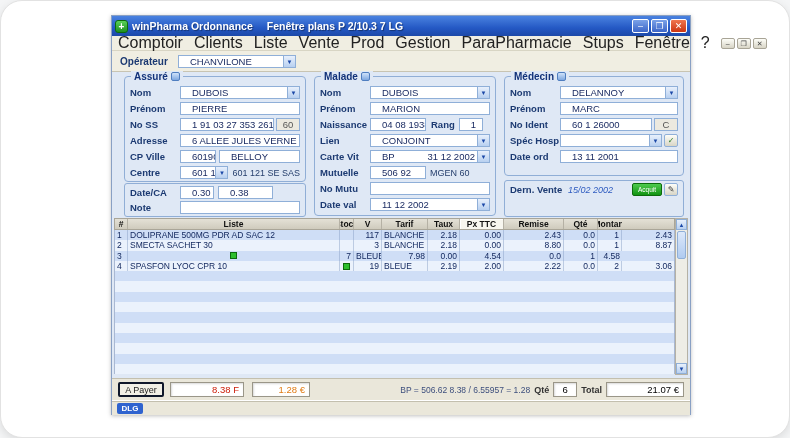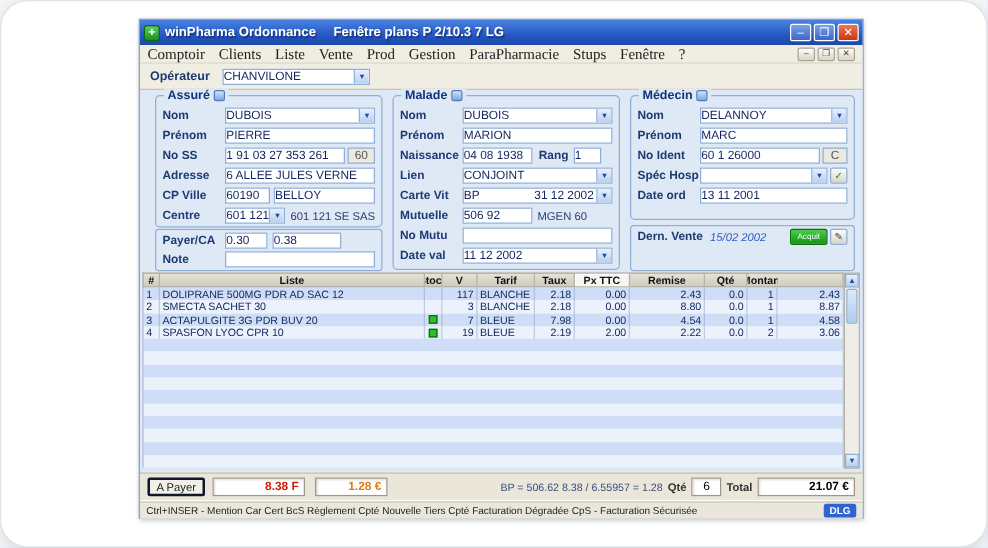--- a/index.html
+++ b/index.html
@@ -18,31 +18,31 @@
               border:1px solid #0c6b0c; color:#fff; font-size:10px; line-height:11px; text-align:center; font-weight:bold; margin-right:4px;}
   .title   { font-size:10.5px; font-weight:bold; white-space:nowrap; text-shadow:1px 1px 1px rgba(0,0,0,.4);}
   .subtitle{ font-size:10.5px; font-weight:bold; margin-left:14px; white-space:nowrap; text-shadow:1px 1px 1px rgba(0,0,0,.4);}
   .winbtns { margin-left:auto; display:flex; gap:2px; }
   .wbtn { width:17px; height:14px; border:1px solid #fff; border-radius:2px; font-size:9px; line-height:12px;
           text-align:center; color:#fff; background:linear-gradient(#7ba2e8,#3c66c8); cursor:default;}
   .wbtn.close { background:linear-gradient(#f0764f,#cc3511); }
 
   .menubar { position:absolute; left:0; top:20px; width:100%; height:15px; background:#f0eee2;
              border-bottom:1px solid #d8d5c4; display:flex; align-items:center; padding:0 6px; }
-  .mitem { font-size:12px; color:#222; margin-right:11px; white-space:nowrap;font-family:Liberation Serif, serif; }
+  .mitem { font-size:16px; color:#222; margin-right:11px; white-space:nowrap; }
   .mdibtns { margin-left:auto; display:flex; gap:2px; }
   .mdib { width:14px; height:11px; background:linear-gradient(#fdfdf8,#d8d5c6); border:1px solid #a8a496;
           border-radius:2px; font-size:7px; line-height:10px; text-align:center; color:#444; }
 
   .oprow { position:absolute; left:0; top:35px; width:100%; height:21px; background:#f0eee2;
            border-bottom:1px solid #c8c4b2; display:flex; align-items:center; padding:0 8px; }
   .oplabel { font-size:10px; font-weight:bold; color:#1c3a72; width:58px; }
 
   .inp { height:13px; border:1px solid #8fafd8; background:#fff; font-size:9.5px; color:#15265e;
-         padding:0 0; display:flex; align-items:center; white-space:nowrap; overflow:hidden; }
+         padding:0 11px; display:flex; align-items:center; white-space:nowrap; overflow:hidden; }
   .combo { position:relative; padding-right:14px; }
   .arr { position:absolute; right:0; top:0; bottom:0; width:12px; background:linear-gradient(#e8f0fc,#b8d0f0);
          border-left:1px solid #8fafd8; color:#1c49a8; font-size:6px; line-height:12px; text-align:center; }
   .gray { background:#ece9df; color:#555; }
 
   .content { position:absolute; left:0; top:56px; width:578px; height:328px; background:#dfe8f5; }
 
   .panel { position:absolute; border:1px solid #90aed6; border-radius:4px; background:#dfe8f5; }
   .legend { position:absolute; top:-6px; left:6px; background:#dfe8f5; padding:0 3px; font-size:10px;
             font-weight:bold; color:#13337a; display:flex; align-items:center; gap:3px; }
@@ -89,21 +89,21 @@
           color:#1c49a8; font-size:6px; line-height:10px; text-align:center; }
   .sthumb { height:28px; margin:1px; background:linear-gradient(#dce8fa,#b0cbf0); border:1px solid #8fafd8; border-radius:2px; }
   .strack { flex:1; }
 
   
   .footer { position:absolute; left:0; top:306px; width:578px; height:22px; background:#eae7da;
             border-top:1px solid #c3bfae; display:flex; align-items:center; padding:0 6px; }
   .fbox { height:15px; border:2px solid #0f172a; background:#f2f0e6; font-size:9px; color:#222;
           display:flex; align-items:center; justify-content:center; padding:0 4px; border-radius:2px;}
   .vbox { height:15px; border:1px solid #9a9688; background:#fff; box-shadow:inset 1px 1px 2px rgba(0,0,0,.15);
-          display:flex; align-items:center; justify-content:flex-end; padding:0 4px; font-size:9.5px; font-weight:bold; }
+          display:flex; align-items:center; justify-content:flex-end; padding:0 4px; font-size:9.5px; font-weight:normal; }
   .red { color:#cc1d08; } .orange { color:#e07b14; }
   .fcenter { flex:1; text-align:right; font-size:8.5px; color:#3d4f7d; white-space:nowrap; }
   .flab { font-size:9px; font-weight:bold; color:#333; margin:0 4px; white-space:nowrap; }
 
   .statusbar { position:absolute; left:0; top:384px; width:578px; height:15px; background:#eae7da;
                border-top:1px solid #fff; box-shadow:inset 0 1px 0 #c3bfae; display:flex; align-items:center; padding:0 5px; }
   .hint { font-size:8px; color:#222; white-space:nowrap; overflow:hidden; flex:1; }
   .dlg { width:26px; height:11px; background:#2f63cf; color:#fff; font-size:8px; font-weight:bold;
          text-align:center; line-height:11px; border-radius:2px; }
 </style>
@@ -199,21 +199,21 @@
         <div class="inp combo" style="width:62px">
               <span>601 121</span>
               <span class="arr">▼</span>
             </div>
         <span class="plain">601 121 SE SAS</span>
       </div>
     </div>
 
     <div class="subpanel" style="left:12px; top:111px; width:182px; height:34px">
       <div class="frow" style="margin-top:2px">
-        <span class="flabel">Payer/CA</span>
+        <span class="flabel">Date/CA</span>
         <div class="inp" style="width:34px">
               <span>0.30</span>
             </div>
         <div class="inp" style="width:55px; margin-left:4px">
               <span>0.38</span>
             </div>
       </div>
       <div class="frow" style="margin-top:2px">
         <span class="flabel">Note</span>
         <div class="inp fill">
@@ -375,21 +375,20 @@
           <div class="c">BLANCHE</div>
               <div class="c r">2.18</div>
           <div class="c r">0.00</div>
               <div class="c r">8.80</div>
           <div class="c r">0.0</div>
               <div class="c r">1</div>
           <div class="c r" style="border-right:none">8.87</div>
         </div>
         <div class="trow">
           <div class="c">3</div>
-              <div class="c">ACTAPULGITE 3G PDR BUV 20</div>
           <div class="c" style="justify-content:center">
                 <span class="gsq"></span>
               </div>
           <div class="c r">7</div>
           <div class="c">BLEUE</div>
               <div class="c r">7.98</div>
           <div class="c r">0.00</div>
               <div class="c r">4.54</div>
           <div class="c r">0.0</div>
               <div class="c r">1</div>
@@ -437,18 +436,17 @@
       <div class="fcenter">BP = 506.62    8.38 / 6.55957 = 1.28</div>
       <span class="flab">Qté</span>
       <div class="vbox" style="width:24px; justify-content:center; font-weight:normal">6</div>
       <span class="flab">Total</span>
       <div class="vbox" style="width:78px">21.07 €</div>
     </div>
 
   </div>
 
   <div class="statusbar">
-    <div class="hint">Ctrl+INSER - Mention Car Cert BcS    Règlement Cpté    Nouvelle Tiers Cpté    Facturation Dégradée CpS - Facturation Sécurisée</div>
     <div class="dlg">DLG</div>
   </div>
 
 </div>
 </div>
 
 </body></html>

